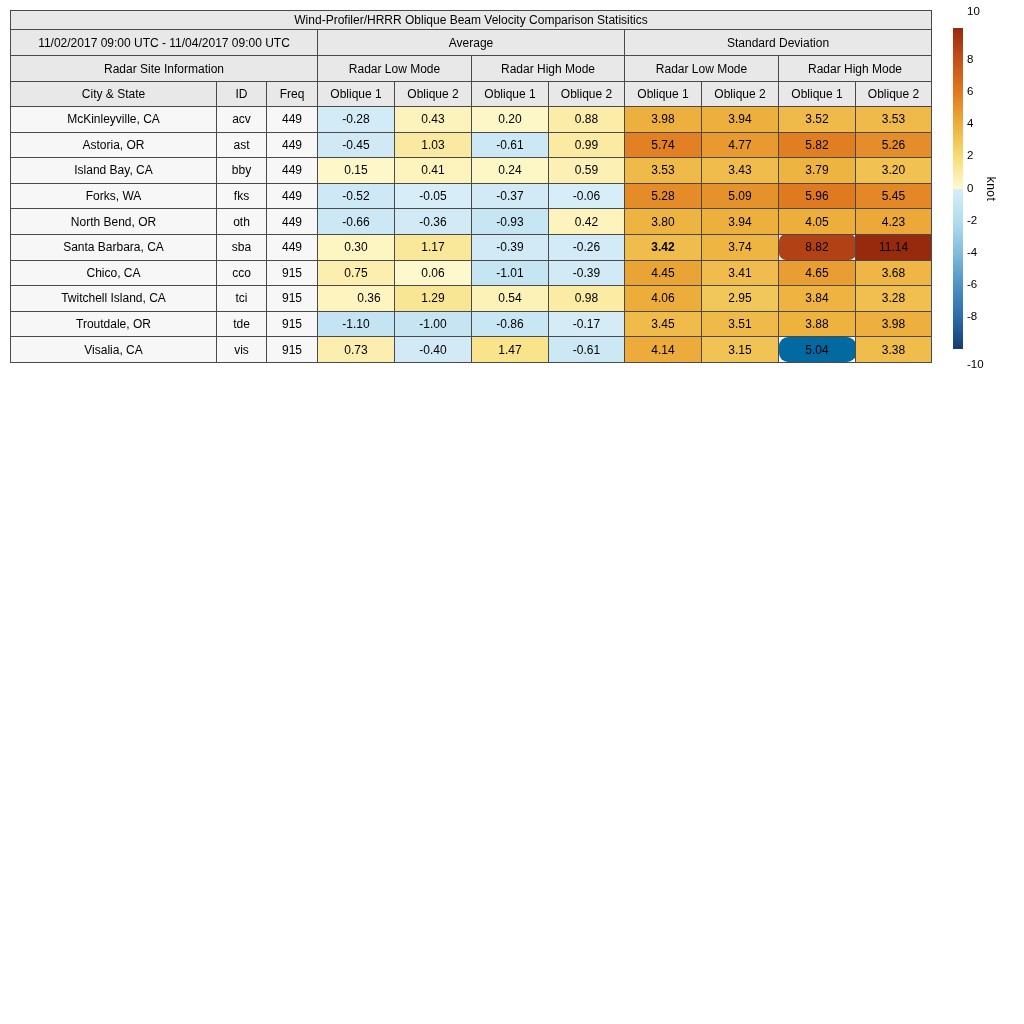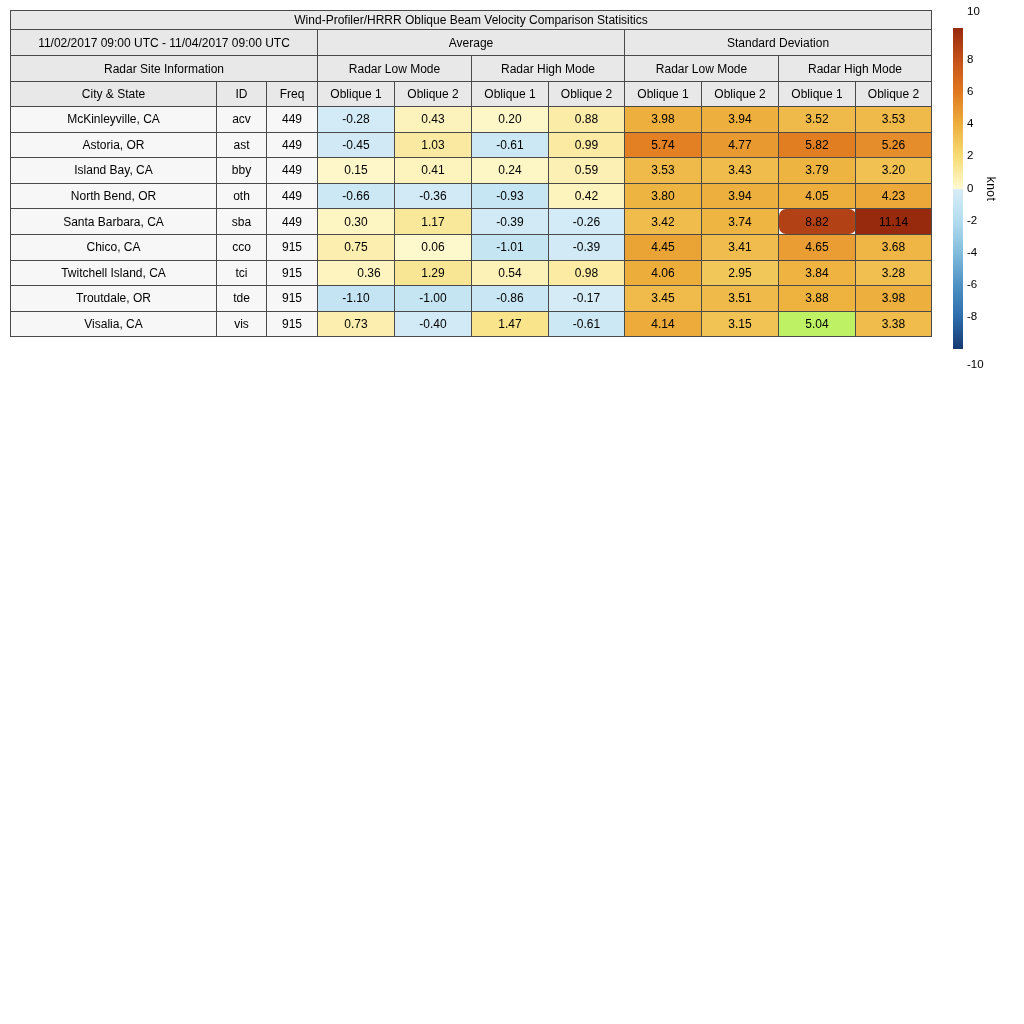--- a/index.html
+++ b/index.html
@@ -143,41 +143,54 @@
           <td style="background: rgb(253, 247, 201);">0.15</td>
           <td style="background: rgb(253, 243, 189);">0.41</td>
           <td style="background: rgb(253, 246, 197);">0.24</td>
           <td style="background: rgb(252, 240, 181);">0.59</td>
           <td style="background: rgb(239, 186, 73);">3.53</td>
           <td style="background: rgb(240, 188, 76);">3.43</td>
           <td style="background: rgb(238, 180, 66);">3.79</td>
           <td style="background: rgb(241, 193, 82);">3.20</td>
         </tr>
         <tr>
+          <td class="site-cell">Forks, WA</td>
+          <td class="site-cell">fks</td>
+          <td class="site-cell">449</td>
+          <td style="background: rgb(206, 233, 245);">-0.52</td>
+          <td style="background: rgb(215, 237, 247);">-0.05</td>
+          <td style="background: rgb(209, 234, 246);">-0.37</td>
+          <td style="background: rgb(215, 237, 247);">-0.06</td>
+          <td style="background: rgb(229, 140, 41);">5.28</td>
+          <td style="background: rgb(230, 146, 44);">5.09</td>
+          <td style="background: rgb(224, 122, 32);">5.96</td>
+          <td style="background: rgb(228, 136, 39);">5.45</td>
+        </tr>
+        <tr>
           <td class="site-cell">North Bend, OR</td>
           <td class="site-cell">oth</td>
           <td class="site-cell">449</td>
           <td style="background: rgb(204, 232, 244);">-0.66</td>
           <td style="background: rgb(209, 234, 246);">-0.36</td>
           <td style="background: rgb(199, 230, 243);">-0.93</td>
           <td style="background: rgb(253, 243, 189);">0.42</td>
           <td style="background: rgb(238, 180, 66);">3.80</td>
           <td style="background: rgb(237, 176, 62);">3.94</td>
           <td style="background: rgb(237, 174, 59);">4.05</td>
           <td style="background: rgb(236, 169, 57);">4.23</td>
         </tr>
         <tr>
           <td class="site-cell">Santa Barbara, CA</td>
           <td class="site-cell">sba</td>
           <td class="site-cell">449</td>
           <td style="background: rgb(253, 245, 194);">0.30</td>
           <td style="background: rgb(250, 232, 154);">1.17</td>
           <td style="background: rgb(209, 234, 245);">-0.39</td>
           <td style="background: rgb(211, 235, 246);">-0.26</td>
-          <td style="background: rgb(240, 188, 76);">3.42</td>
+          <td style="background: rgb(240, 188, 76); font-weight: bold;">3.42</td>
           <td style="background: rgb(238, 181, 67);">3.74</td>
           <td style="background: rgb(178, 65, 21); border-radius: 7px;">8.82</td>
           <td style="background: rgb(151, 41, 13);">11.14</td>
         </tr>
         <tr>
           <td class="site-cell">Chico, CA</td>
           <td class="site-cell">cco</td>
           <td class="site-cell">915</td>
           <td style="background: rgb(251, 238, 174);">0.75</td>
           <td style="background: rgb(254, 248, 205); text-align: center;">0.06</td>
@@ -217,21 +230,21 @@
         <tr>
           <td class="site-cell">Visalia, CA</td>
           <td class="site-cell">vis</td>
           <td class="site-cell">915</td>
           <td style="background: rgb(251, 238, 174);">0.73</td>
           <td style="background: rgb(209, 234, 245);">-0.40</td>
           <td style="background: rgb(249, 228, 140);">1.47</td>
           <td style="background: rgb(205, 232, 245);">-0.61</td>
           <td style="background: rgb(236, 171, 58);">4.14</td>
           <td style="background: rgb(241, 194, 84);">3.15</td>
-          <td style="background: #bef264;">5.04</td>
+          <td style="background: #0369a1; border-radius: 9px;">5.04</td>
           <td style="background: rgb(240, 189, 77);">3.38</td>
         </tr>
       </tbody>
   </table>
 
   <div class="colorbar" style="background: linear-gradient(rgb(151, 41, 13) 0%, rgb(197, 81, 26) 10%, rgb(224, 121, 31) 20%, rgb(237, 175, 60) 30%, rgb(247, 220, 116) 40%, rgb(254, 249, 208) 50%, rgb(216, 237, 247) 50.005%, rgb(179, 221, 239) 60%, rgb(130, 188, 220) 70%, rgb(78, 146, 196) 80%, rgb(44, 108, 172) 90%, rgb(22, 58, 114) 100%);"></div>
   <div id="cb-ticks">
       <span class="cb-tick-label" style="top: 12px;">10</span>
       <span class="cb-tick-label" style="top: 60.1px;">8</span>
       <span class="cb-tick-label" style="top: 92.2px;">6</span>

